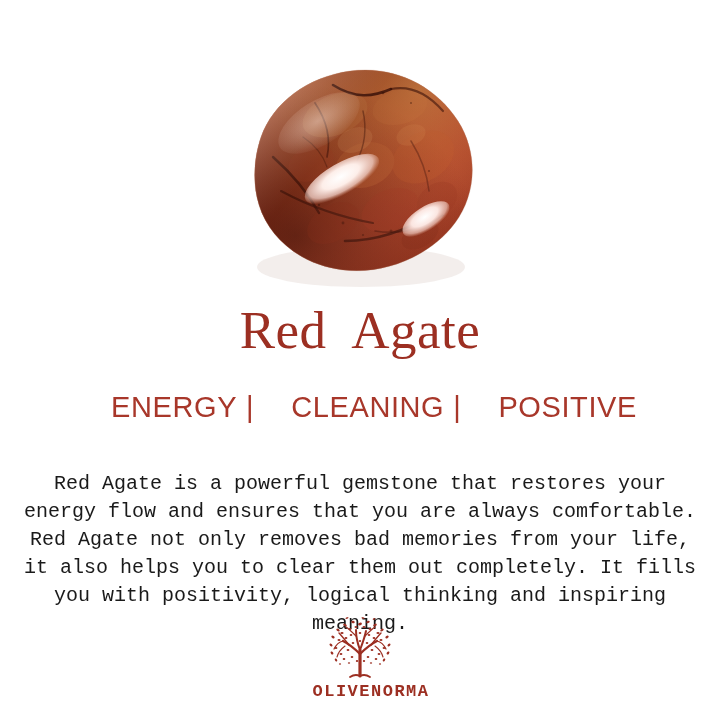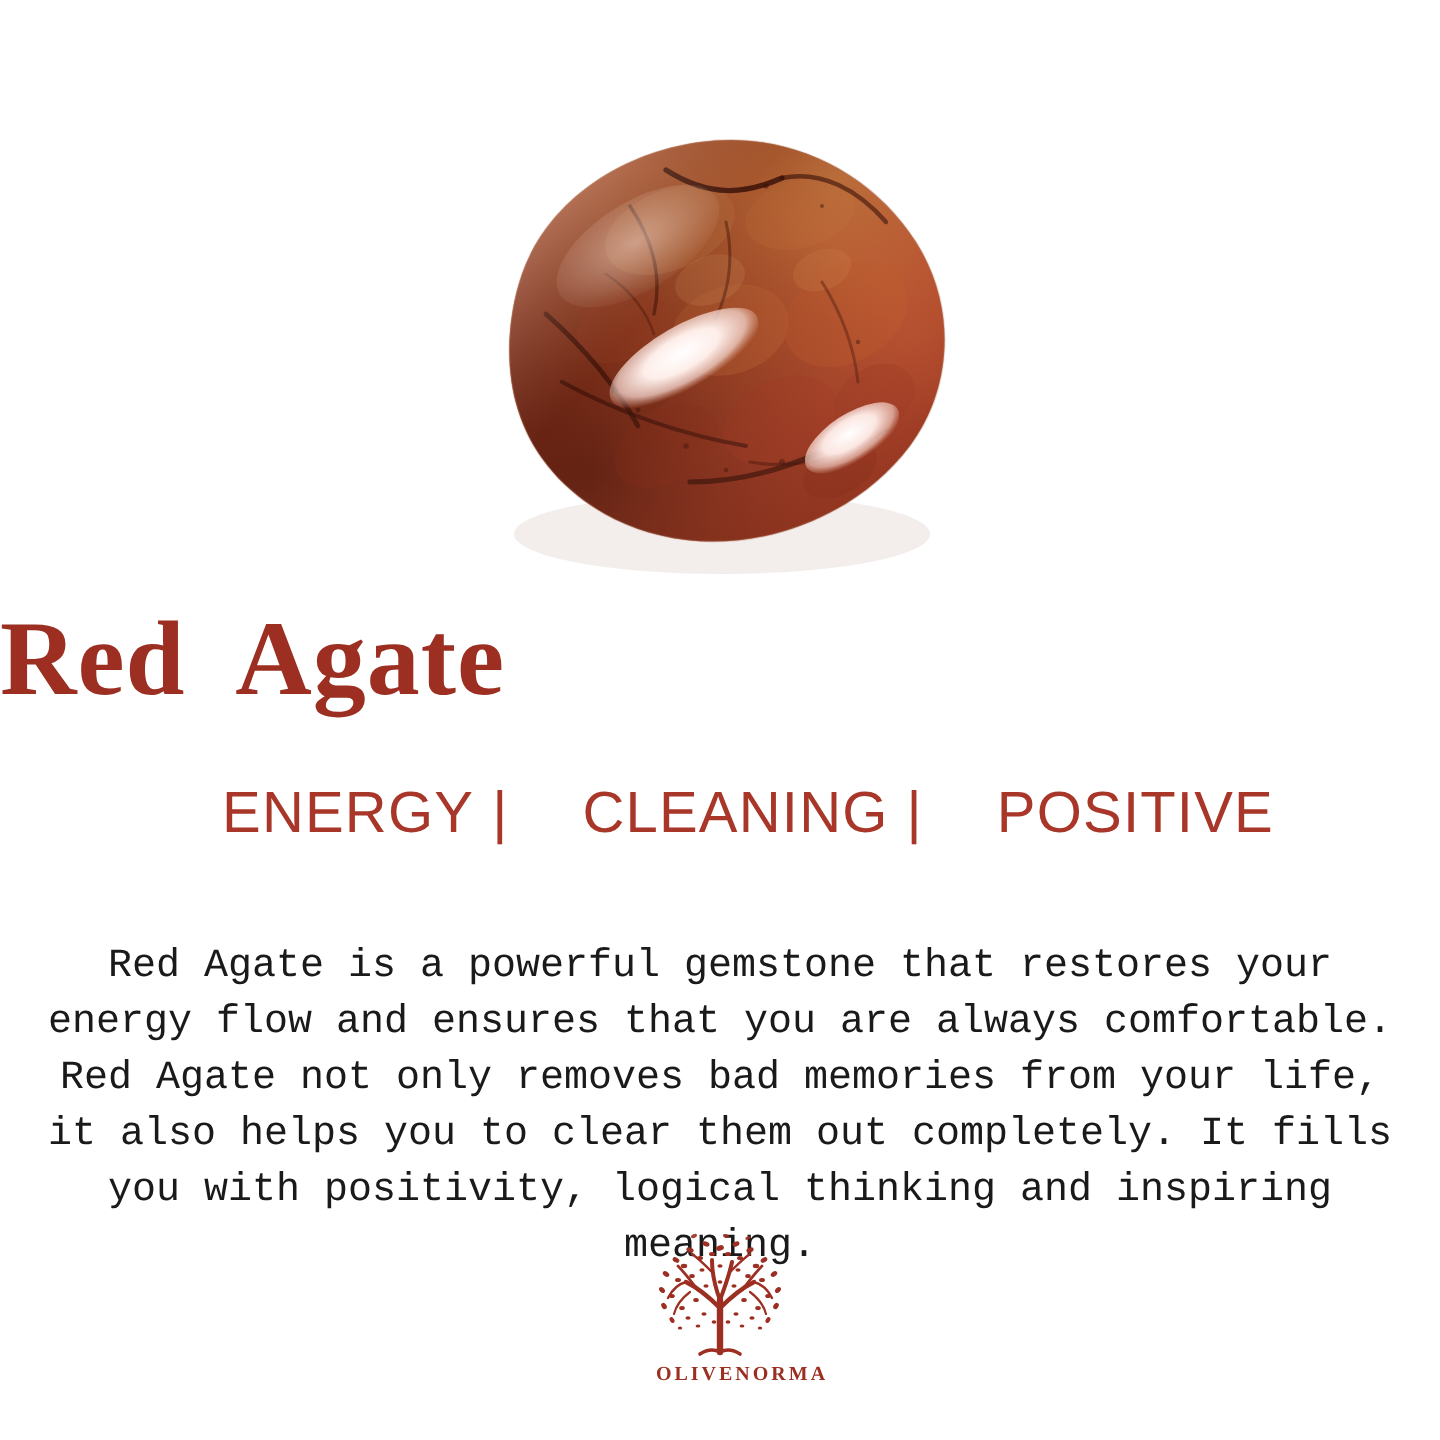--- a/index.html
+++ b/index.html
@@ -37,23 +37,24 @@
     height: 245px;
     display: block;
   }
 
   
   .title {
     position: absolute;
     left: 0;
     top: 303px;
     width: 720px;
+    text-align: center;
     font-family: "Liberation Serif", serif;
     font-size: 53px;
-    font-weight: 700;
+    font-weight: 400;
     letter-spacing: 0.5px;
     word-spacing: 14px;
     color: #9c2f22;
     line-height: 1.05;
   }
 
   
   .subtitle {
     position: absolute;
     left: 0;
@@ -100,22 +101,22 @@
   }
   .brand-mark {
     display: block;
     margin: 0 auto;
     width: 74px;
     height: 64px;
   }
   .brand-name {
     display: block;
     margin-top: 2px;
-    font-family: Liberation Serif, serif;
-    font-size: 10px;
+    font-family: Liberation Mono, monospace;
+    font-size: 17px;
     font-weight: 700;
     letter-spacing: 1.5px;
     color: #9c2f22;
     margin-left: 22px;
   }
 </style>
 </head>
 <body>
 
 <div class="page">

